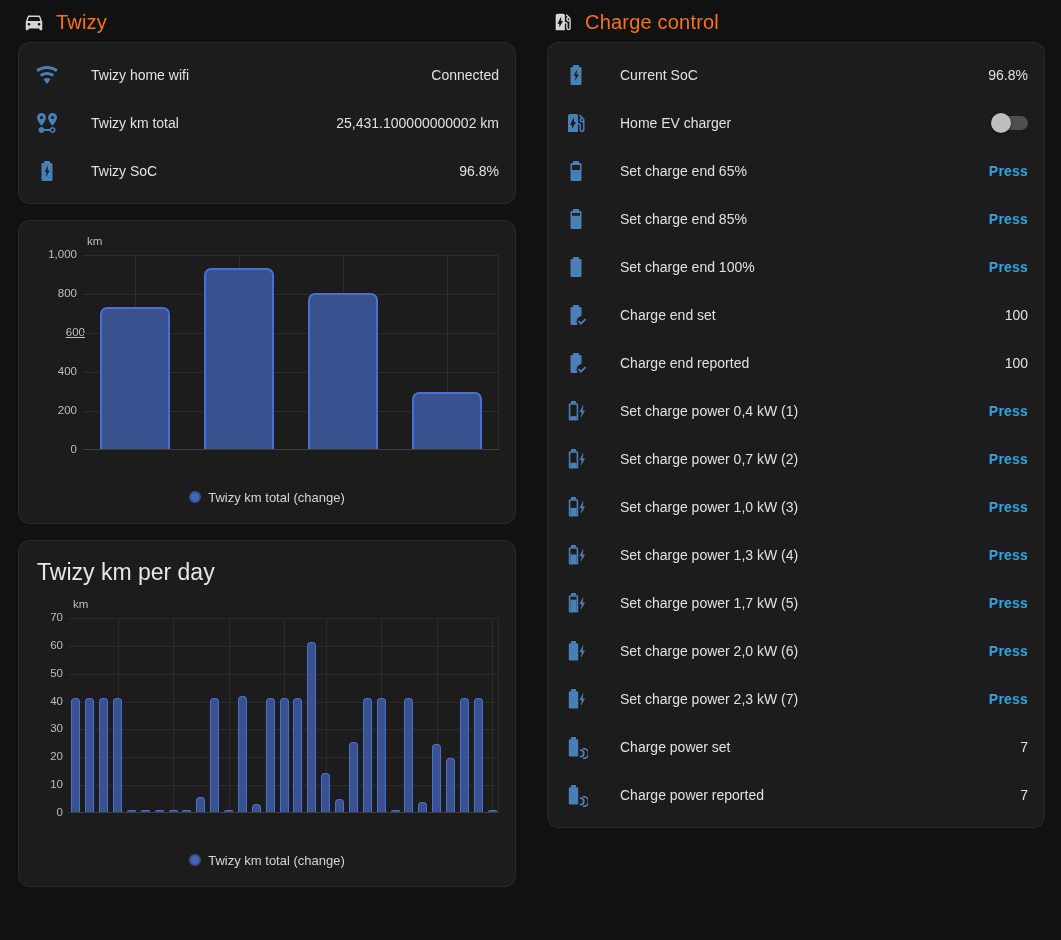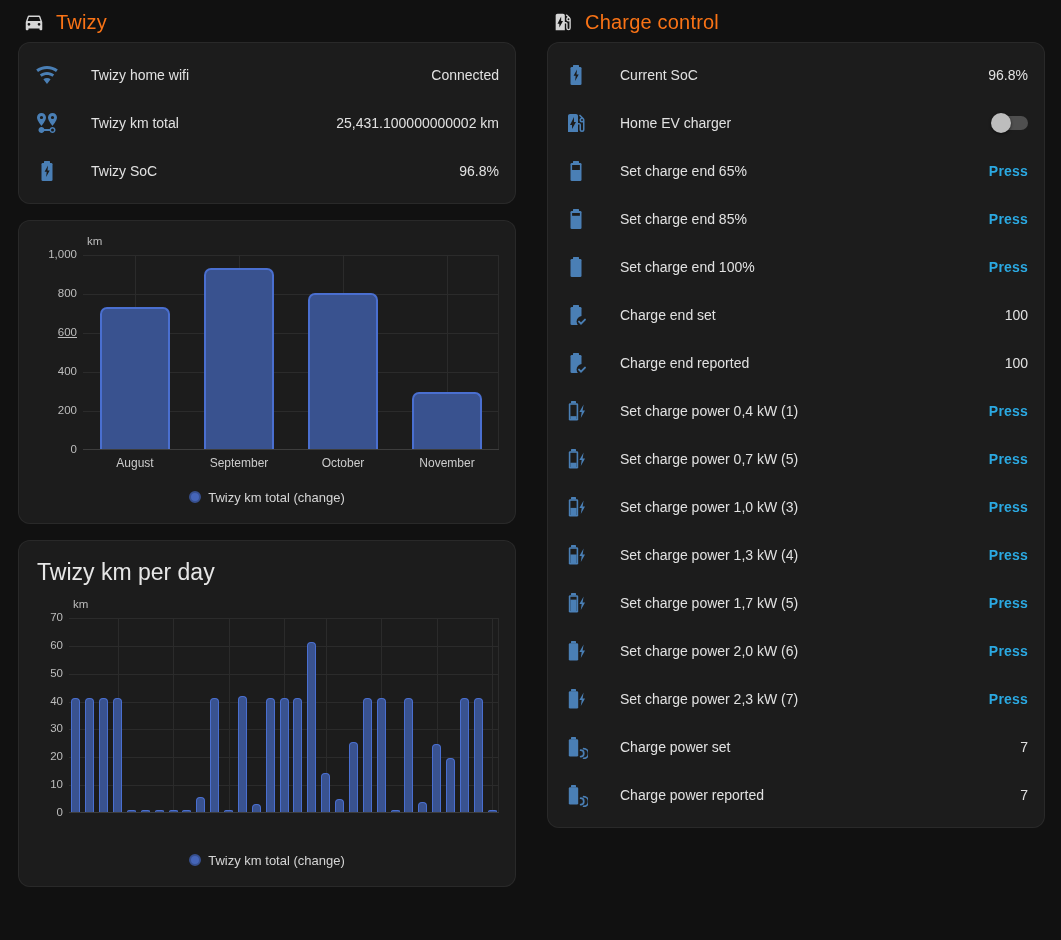--- a/index.html
+++ b/index.html
@@ -116,21 +116,21 @@
         </div>
       </div>
 
     <div class="card chart-card">
       <div id="chart-month">
           <div class="chart-box">
             <span class="chart-unit" style="left: 54px;">km</span>
             <span class="ytick" style="width: 44px; left: 0px; top: 208px;">0</span>
             <span class="ytick" style="width: 44px; left: 0px; top: 169px;">200</span>
             <span class="ytick" style="width: 44px; left: 0px; top: 130px;">400</span>
-            <span class="ytick" style="width: 44px; left: 0px; top: 91px; text-decoration: underline;">600</span>
+            <span class="ytick" style="width: 44px; left: 8px; top: 91px; text-decoration: underline;">600</span>
             <span class="ytick" style="width: 44px; left: 0px; top: 52px;">800</span>
             <span class="ytick" style="width: 44px; left: 0px; top: 13px;">1,000</span>
             <div class="plot" style="left: 50px; right: 2px;">
               <div class="gridh" style="top: 156px;"></div>
               <div class="gridh" style="top: 117px;"></div>
               <div class="gridh" style="top: 78px;"></div>
               <div class="gridh" style="top: 39px;"></div>
               <div class="gridh" style="top: 0px;"></div>
               <div class="gridv" style="left: 12.5%;"></div>
               <div class="gridv" style="left: 37.5%;"></div>
@@ -144,26 +144,20 @@
                 <div class="bar-slot">
                   <div class="bar" style="width: 68%; height: 181.35px;"></div>
                 </div>
                 <div class="bar-slot">
                   <div class="bar" style="width: 68%; height: 156px;"></div>
                 </div>
                 <div class="bar-slot">
                   <div class="bar" style="width: 68%; height: 56.94px;"></div>
                 </div>
               </div>
-            </div>
-            <div class="xlabels flexed" style="left: 50px; right: 2px;">
-              <span class="xtick">August</span>
-              <span class="xtick">September</span>
-              <span class="xtick">October</span>
-              <span class="xtick">November</span>
             </div>
           </div>
           <div class="legend">
             <span class="legend-dot"></span>
             <span class="legend-label">Twizy km total (change)</span>
           </div>
         </div>
     </div>
 
     <div class="card chart-card">
@@ -407,21 +401,21 @@
         <div class="row">
           <span class="row-icon">
             <svg viewBox="0 0 24 24" xmlns="http://www.w3.org/2000/svg">
               <rect x="7" y="2" width="5" height="2.6" rx="0.5" fill="#4a7fb5"></rect>
               <rect x="4.8" y="4.2" width="9.4" height="17.4" rx="1.3" fill="#4a7fb5"></rect>
               <rect x="6.4" y="5.8" width="6.2" height="14.2" fill="#1c1c1c"></rect>
               <rect x="6.4" y="15.74" width="6.2" height="4.26" fill="#4a7fb5"></rect>
               <polygon points="19.6,5.6 15.4,13 17.7,13 16.8,18.9 21,11.5 18.6,11.5" fill="#4a7fb5"></polygon>
             </svg>
           </span>
-          <span class="row-label">Set charge power 0,7 kW (5)</span>
+          <span class="row-label">Set charge power 0,7 kW (2)</span>
           <span class="row-press">Press</span>
         </div>
         <div class="row">
           <span class="row-icon">
             <svg viewBox="0 0 24 24" xmlns="http://www.w3.org/2000/svg">
               <rect x="7" y="2" width="5" height="2.6" rx="0.5" fill="#4a7fb5"></rect>
               <rect x="4.8" y="4.2" width="9.4" height="17.4" rx="1.3" fill="#4a7fb5"></rect>
               <rect x="6.4" y="5.8" width="6.2" height="14.2" fill="#1c1c1c"></rect>
               <rect x="6.4" y="12.90" width="6.2" height="7.10" fill="#4a7fb5"></rect>
               <polygon points="19.6,5.6 15.4,13 17.7,13 16.8,18.9 21,11.5 18.6,11.5" fill="#4a7fb5"></polygon>

